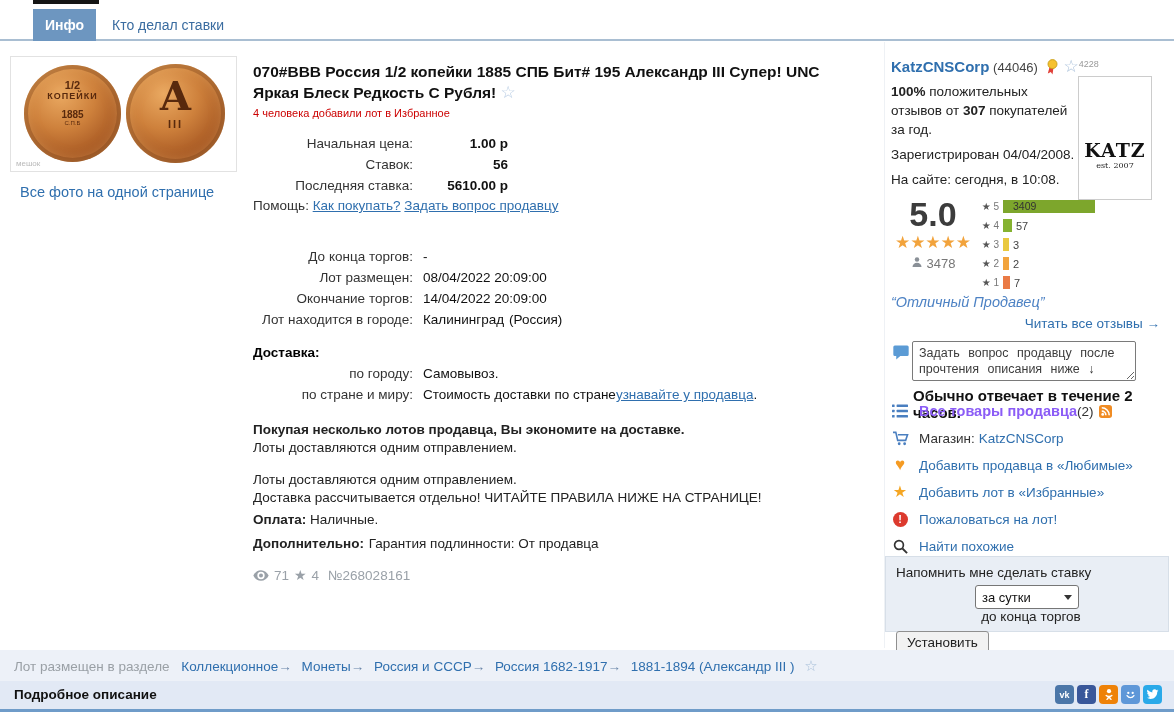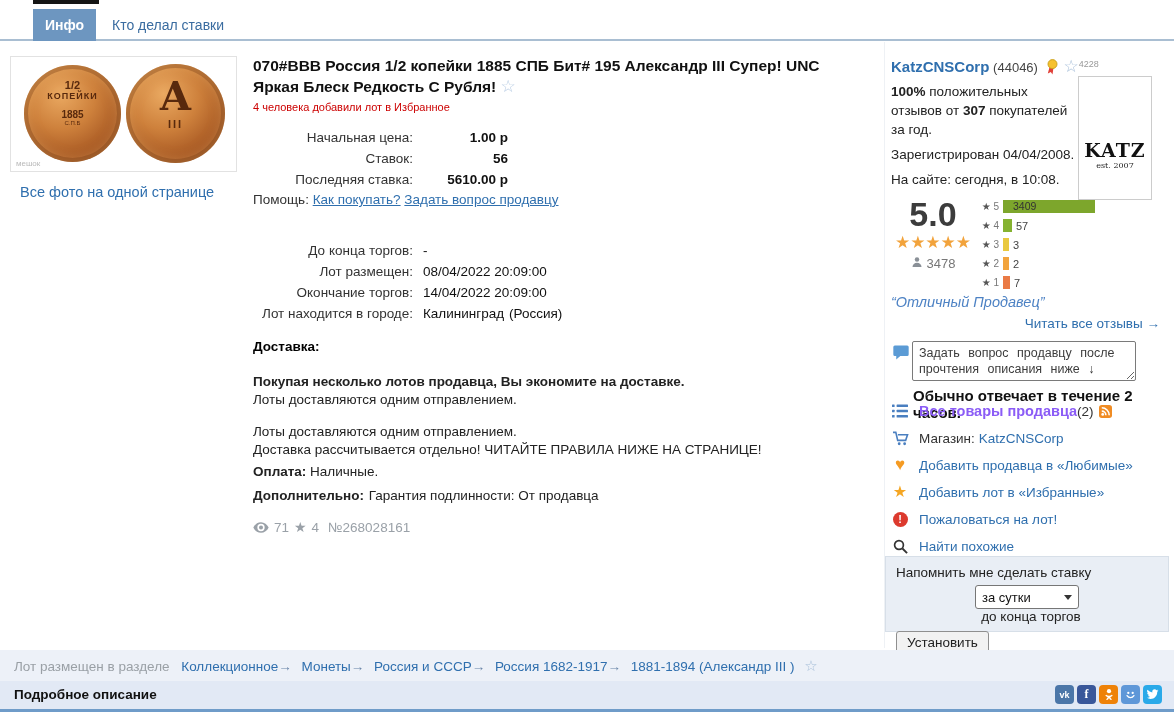--- a/index.html
+++ b/index.html
@@ -28,21 +28,21 @@
   .coin1 .l2 { font-size:9px; font-weight:bold; letter-spacing:1px; }
   .coin1 .l3 { font-size:10px; font-weight:bold; margin-top:8px; }
   .coin1 .l4 { font-size:6px; }
   .coin2 { left:115px; top:7px; width:99px; height:99px; padding-top:10px; }
   .coin2 .mono { font-family:"DejaVu Serif", serif; font-size:40px; font-weight:bold; line-height:44px; }
   .coin2 .num  { font-size:11px; font-weight:bold; letter-spacing:2px; }
   .watermark { position:absolute; left:5px; bottom:3px; font-size:8px; color:#b9b9b9; }
   .photos-link { position:absolute; left:20px; top:184px; font-size:14.5px; color:#2f6fae; cursor:pointer; }
 
   
-  .center-col { position:absolute; left:253px; top:55px; width:627px; }
+  .center-col { position:absolute; left:253px; top:61px; width:627px; }
   .lot-title { font-size:15.5px; font-weight:bold; color:#111; line-height:21px; max-width:600px; }
   .title-star { font-weight:normal; color:#b9cde4; font-size:17px; cursor:pointer; }
   .fav-note { margin-top:4px; font-size:11px; color:#c00; }
   .kv { display:flex; height:21px; align-items:center; }
   .kv .k { width:170px; text-align:right; padding-right:10px; color:#333; }
   .kv .v { color:#111; }
   .kv .v-num { width:85px; text-align:right; font-weight:bold; color:#111; }
   .price-table { margin-top:14px; }
   .help-row { margin-top:2px; height:21px; }
   .help-row .k2 { color:#333; }
@@ -208,20 +208,30 @@
         <span class="v">14/04/2022 20:09:00</span>
       </div>
       <div class="kv">
         <span class="k">Лот находится в городе:</span>
         <span class="v">Калининград</span>
         <span class="v muted" style="margin-left:5px">(Россия)</span>
       </div>
     </div>
 
     <div class="sec-bold">Доставка:</div>
+    <div class="kv">
+      <span class="k">по городу:</span>
+      <span class="v">Самовывоз.</span>
+    </div>
+    <div class="kv">
+      <span class="k">по стране и миру:</span>
+      <span class="v">Стоимость доставки по стране </span>
+      <a class="lnk">узнавайте у продавца</a>
+      <span class="v">.</span>
+    </div>
 
     <div class="promo">
       <div class="b">Покупая несколько лотов продавца, Вы экономите на доставке.</div>
       <div>Лоты доставляются одним отправлением.</div>
     </div>
 
     <div class="note">
       <div>Лоты доставляются одним отправлением.</div>
       <div>Доставка рассчитывается отдельно! ЧИТАЙТЕ ПРАВИЛА НИЖЕ НА СТРАНИЦЕ!</div>
     </div>

